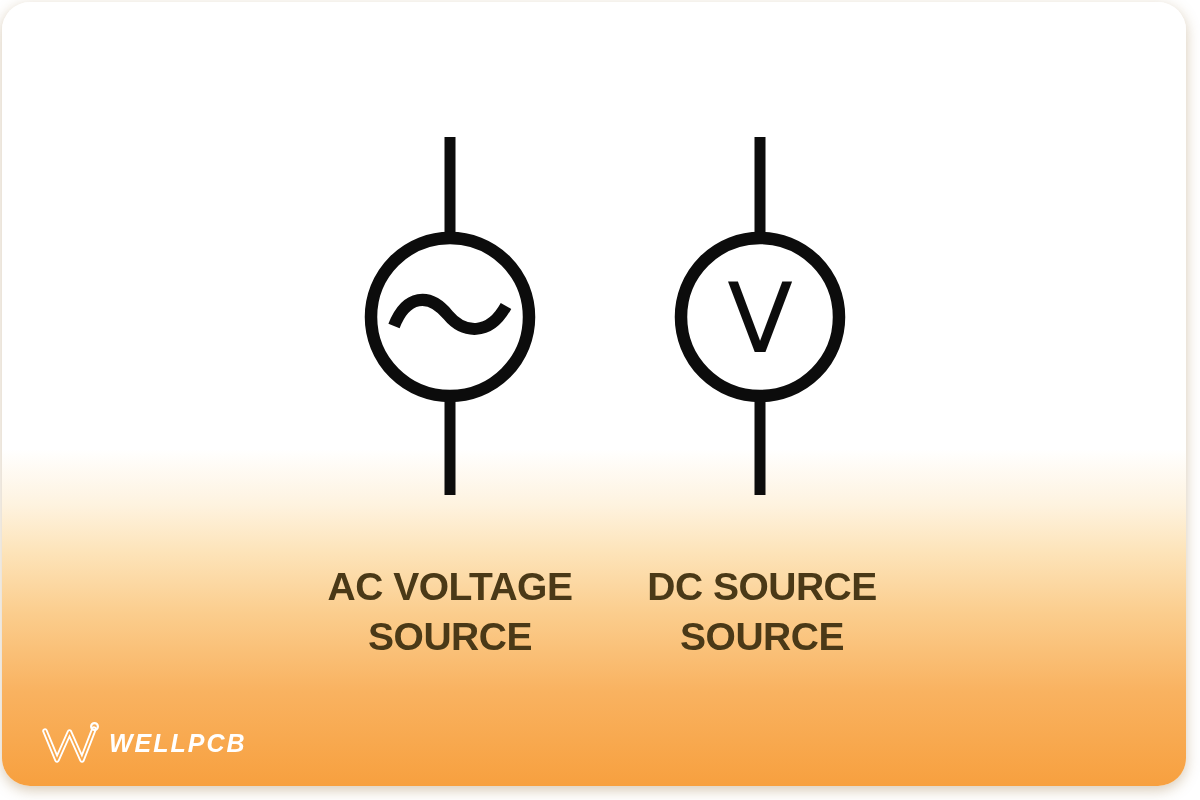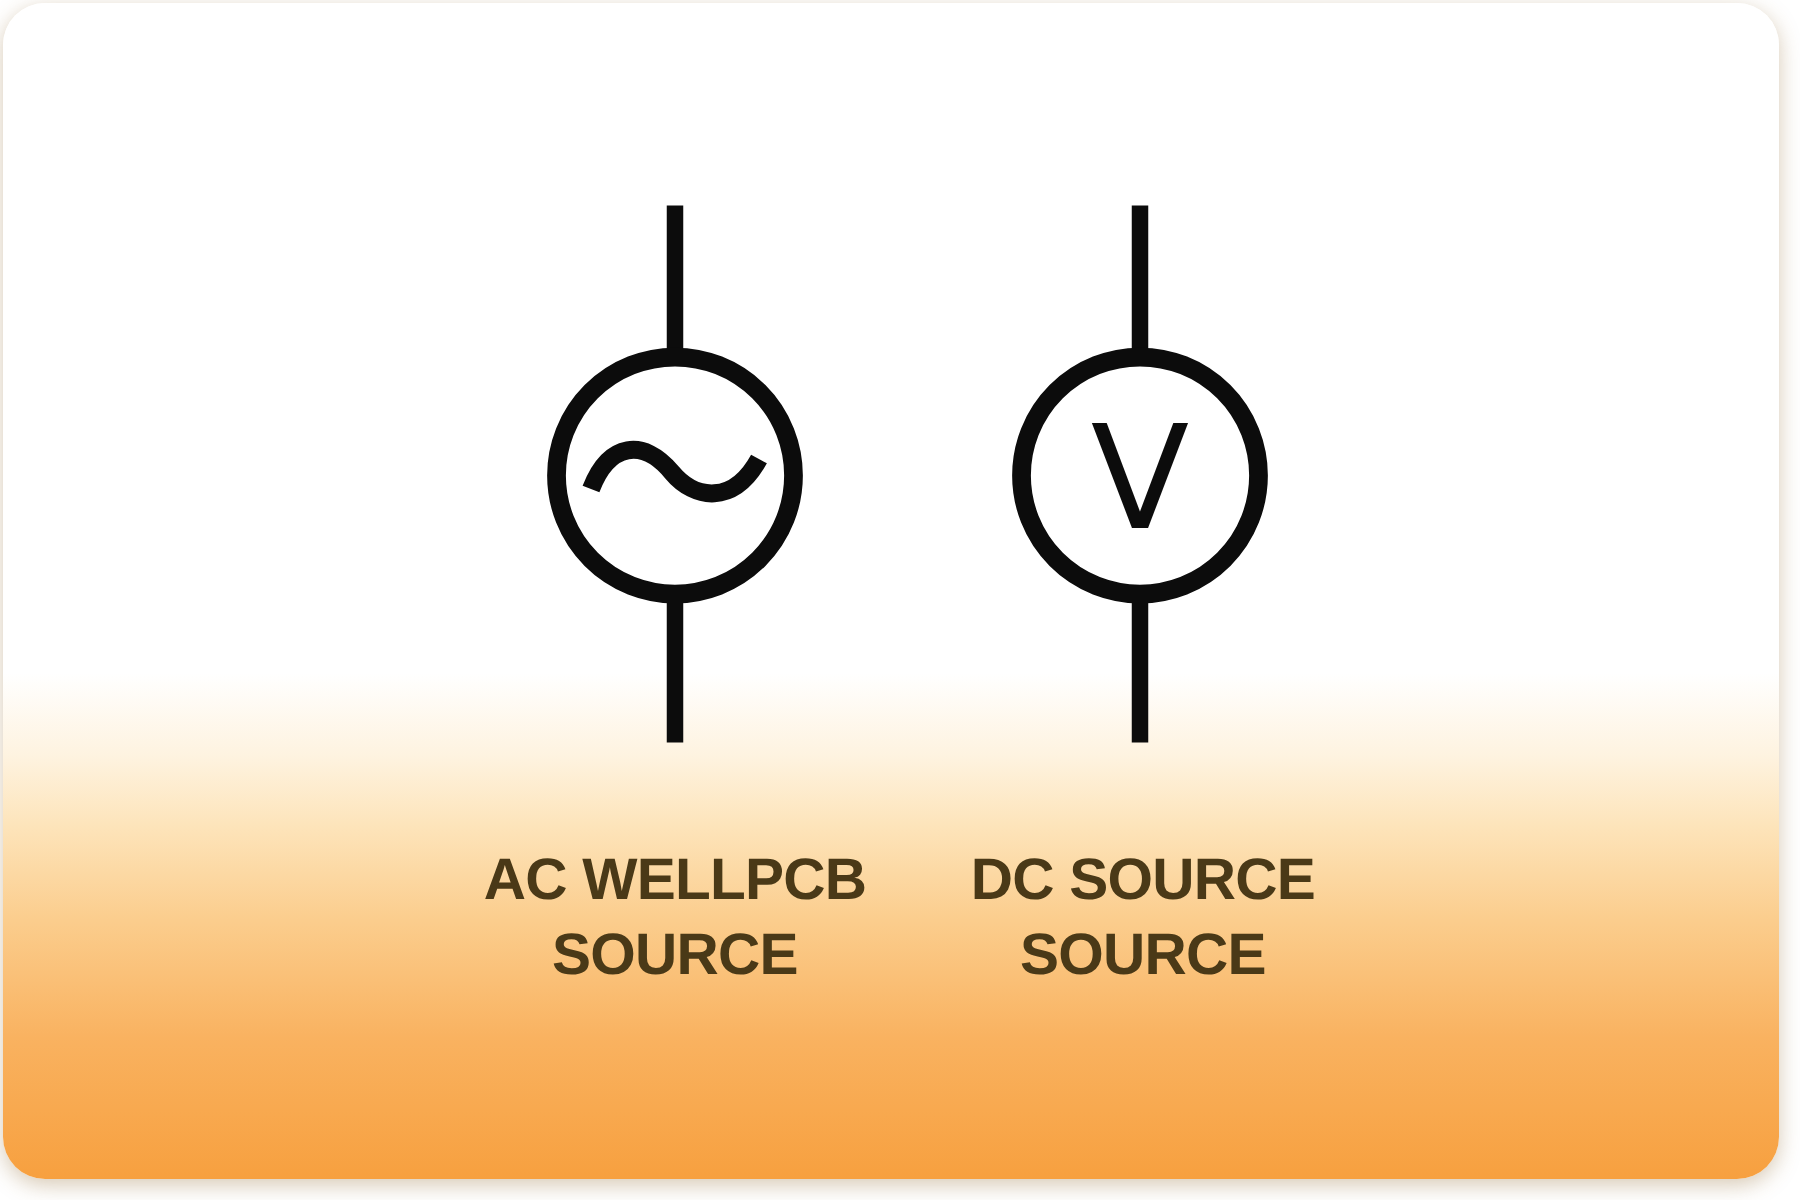--- a/index.html
+++ b/index.html
@@ -83,24 +83,32 @@
     </svg>
 
     <svg class="symbol sym-dc" width="220" height="362" viewBox="0 0 220 362">
       <line x1="110" y1="2" x2="110" y2="103" stroke-width="11" stroke-linecap="butt" stroke="#0c0c0c"></line>
       <circle cx="110" cy="182" r="79" fill="none" stroke-width="12.5" stroke="#0c0c0c"></circle>
       <text x="110" y="217" text-anchor="middle" font-family="DejaVu Sans, sans-serif" font-size="96" font-weight="400" fill="#0c0c0c">V</text>
       <line x1="110" y1="261" x2="110" y2="360" stroke-width="11" stroke-linecap="butt" stroke="#0c0c0c"></line>
     </svg>
 
     <div class="label label-ac">
-      <div>AC WELLPCB</div>
+      <div>AC VOLTAGE</div>
       <div>SOURCE</div>
     </div>
 
     <div class="label label-dc">
       <div>DC SOURCE</div>
       <div>SOURCE</div>
     </div>
 
+    <div class="logo">
+      <svg width="58" height="44" viewBox="0 0 58 44">
+        <path d="M3 10 L15 39 L27.5 11 L40 39 L52 8" fill="none" stroke="#ffffff" stroke-width="5.5" stroke-linecap="round" stroke-linejoin="round"></path>
+        <path d="M3 10 L15 39 L27.5 11 L40 39 L52 8" fill="none" stroke="#f8a74a" stroke-width="1.8" stroke-linecap="round" stroke-linejoin="round"></path>
+        <circle cx="52.5" cy="5.5" r="3.4" fill="none" stroke="#ffffff" stroke-width="2.2"></circle>
+      </svg>
+      <span class="logo-text">WELLPCB</span>
+    </div>
 
   </div>
 </div>
 
 </body></html>

